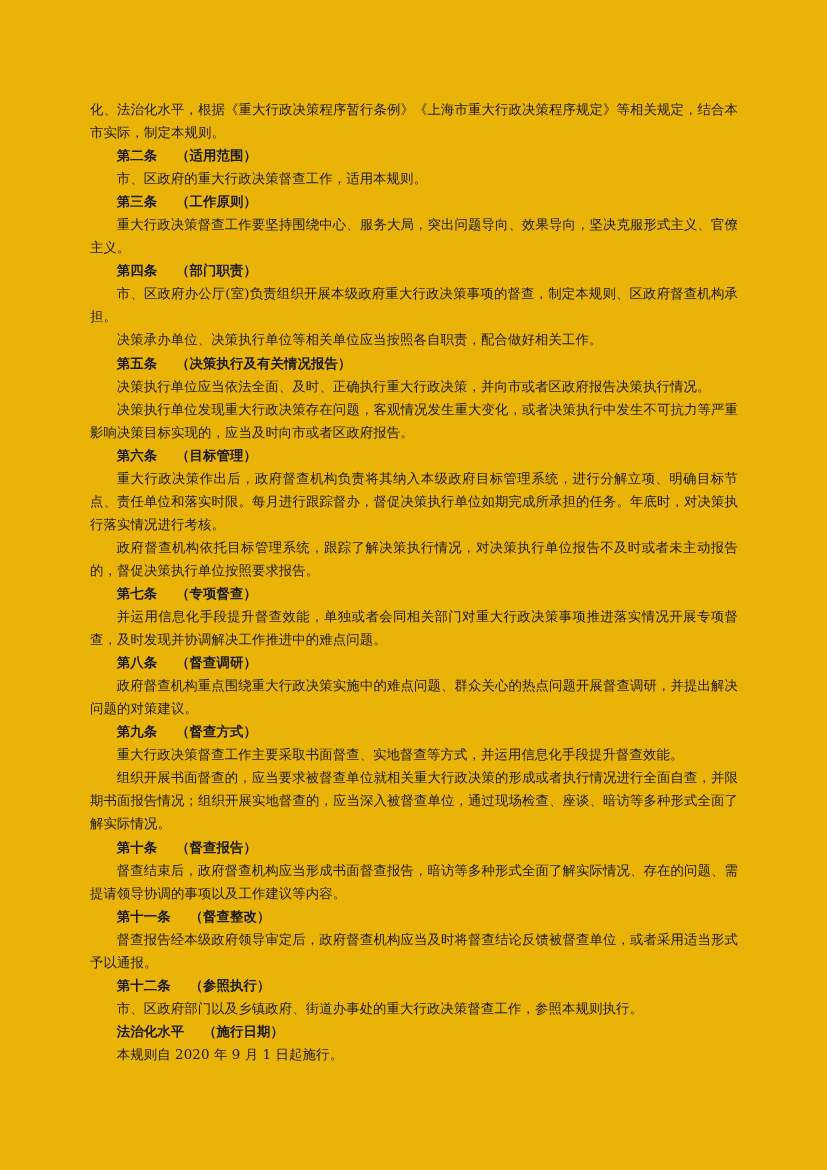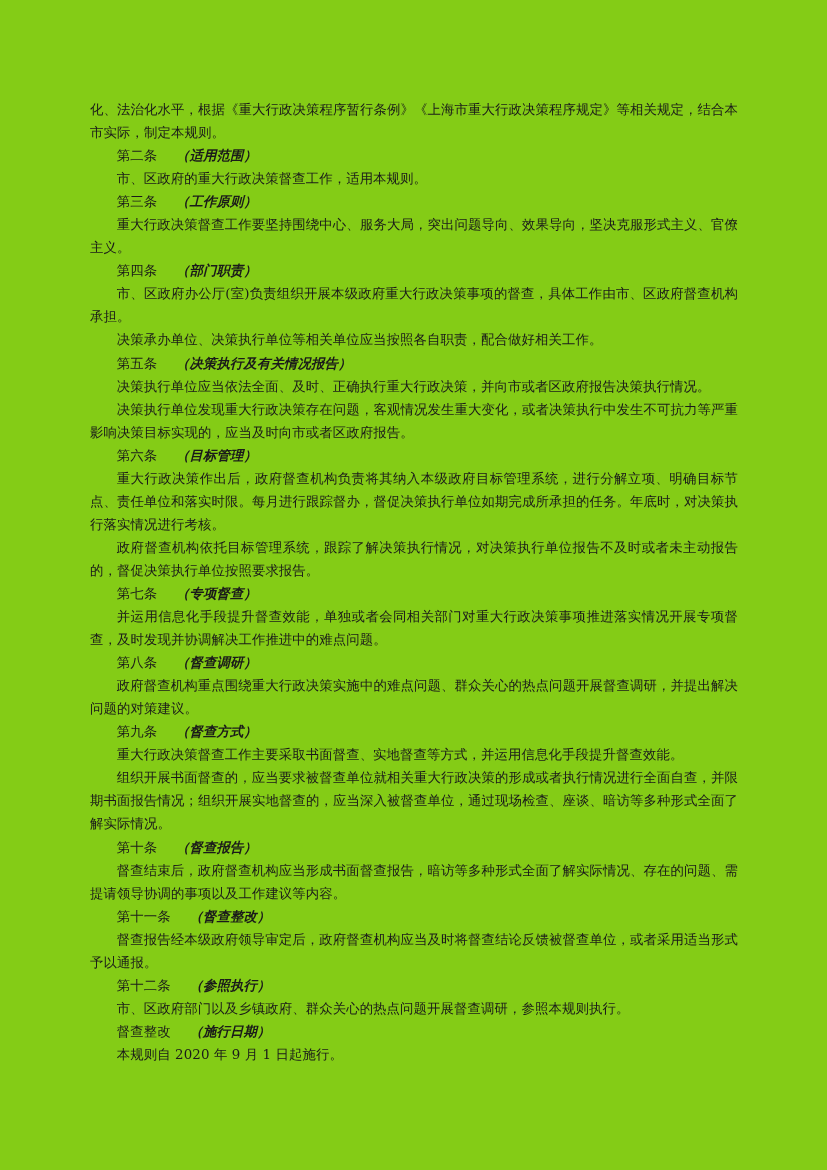--- a/index.html
+++ b/index.html
@@ -13,21 +13,21 @@
     font-family: "DejaVu Serif", "Liberation Serif", serif;
     color: #1a1a1a;
     position: relative;
     overflow: hidden;
   }
   .page {
     position: absolute;
     left: 0; top: 0;
     width: 827px;
     height: 1170px;
-    background: #84cc16;
+    background: #eab308;
   }
   .content {
     position: absolute;
     left: 90px;
     top: 98px;
     width: 648px;
   }
   p {
     margin: 0;
     font-size: 13.4px;
@@ -40,26 +40,25 @@
     text-indent: 2em;
   }
   p.noind {
     text-indent: 0;
   }
   .heading {
     text-indent: 2em;
     font-weight: bold;
   }
   .heading .art {
-    font-weight: normal;
+    font-weight: bold;
   }
   .heading .ttl {
     font-weight: bold;
     margin-left: 1.4em;
-    font-style: italic;
   }
   .footer {
     position: absolute;
     left: 0;
     top: 1058px;
     width: 827px;
     height: 40px;
   }
 </style>
 </head>
@@ -67,42 +66,42 @@
 
 <div class="page">
 
   <div class="content" id="body-container">
       <p class="noind">化、法治化水平，根据《重大行政决策程序暂行条例》《上海市重大行政决策程序规定》等相关规定，结合本市实际，制定本规则。</p>
       <p class="heading"><span class="art">第二条</span><span class="ttl">（适用范围）</span></p>
       <p class="ind">市、区政府的重大行政决策督查工作，适用本规则。</p>
       <p class="heading"><span class="art">第三条</span><span class="ttl">（工作原则）</span></p>
       <p class="ind">重大行政决策督查工作要坚持围绕中心、服务大局，突出问题导向、效果导向，坚决克服形式主义、官僚主义。</p>
       <p class="heading"><span class="art">第四条</span><span class="ttl">（部门职责）</span></p>
-      <p class="ind">市、区政府办公厅(室)负责组织开展本级政府重大行政决策事项的督查，具体工作由市、区政府督查机构承担。</p>
+      <p class="ind">市、区政府办公厅(室)负责组织开展本级政府重大行政决策事项的督查，制定本规则、区政府督查机构承担。</p>
       <p class="ind">决策承办单位、决策执行单位等相关单位应当按照各自职责，配合做好相关工作。</p>
       <p class="heading"><span class="art">第五条</span><span class="ttl">（决策执行及有关情况报告）</span></p>
       <p class="ind">决策执行单位应当依法全面、及时、正确执行重大行政决策，并向市或者区政府报告决策执行情况。</p>
       <p class="ind">决策执行单位发现重大行政决策存在问题，客观情况发生重大变化，或者决策执行中发生不可抗力等严重影响决策目标实现的，应当及时向市或者区政府报告。</p>
       <p class="heading"><span class="art">第六条</span><span class="ttl">（目标管理）</span></p>
       <p class="ind">重大行政决策作出后，政府督查机构负责将其纳入本级政府目标管理系统，进行分解立项、明确目标节点、责任单位和落实时限。每月进行跟踪督办，督促决策执行单位如期完成所承担的任务。年底时，对决策执行落实情况进行考核。</p>
       <p class="ind">政府督查机构依托目标管理系统，跟踪了解决策执行情况，对决策执行单位报告不及时或者未主动报告的，督促决策执行单位按照要求报告。</p>
       <p class="heading"><span class="art">第七条</span><span class="ttl">（专项督查）</span></p>
       <p class="ind">并运用信息化手段提升督查效能，单独或者会同相关部门对重大行政决策事项推进落实情况开展专项督查，及时发现并协调解决工作推进中的难点问题。</p>
       <p class="heading"><span class="art">第八条</span><span class="ttl">（督查调研）</span></p>
       <p class="ind">政府督查机构重点围绕重大行政决策实施中的难点问题、群众关心的热点问题开展督查调研，并提出解决问题的对策建议。</p>
       <p class="heading"><span class="art">第九条</span><span class="ttl">（督查方式）</span></p>
       <p class="ind">重大行政决策督查工作主要采取书面督查、实地督查等方式，并运用信息化手段提升督查效能。</p>
       <p class="ind">组织开展书面督查的，应当要求被督查单位就相关重大行政决策的形成或者执行情况进行全面自查，并限期书面报告情况；组织开展实地督查的，应当深入被督查单位，通过现场检查、座谈、暗访等多种形式全面了解实际情况。</p>
       <p class="heading"><span class="art">第十条</span><span class="ttl">（督查报告）</span></p>
       <p class="ind">督查结束后，政府督查机构应当形成书面督查报告，暗访等多种形式全面了解实际情况、存在的问题、需提请领导协调的事项以及工作建议等内容。</p>
       <p class="heading"><span class="art">第十一条</span><span class="ttl">（督查整改）</span></p>
       <p class="ind">督查报告经本级政府领导审定后，政府督查机构应当及时将督查结论反馈被督查单位，或者采用适当形式予以通报。</p>
       <p class="heading"><span class="art">第十二条</span><span class="ttl">（参照执行）</span></p>
-      <p class="ind">市、区政府部门以及乡镇政府、群众关心的热点问题开展督查调研，参照本规则执行。</p>
-      <p class="heading"><span class="art">督查整改</span><span class="ttl">（施行日期）</span></p>
+      <p class="ind">市、区政府部门以及乡镇政府、街道办事处的重大行政决策督查工作，参照本规则执行。</p>
+      <p class="heading"><span class="art">法治化水平</span><span class="ttl">（施行日期）</span></p>
       <p class="ind">本规则自 2020 年 9 月 1 日起施行。</p>
     </div>
 
   <div class="footer">
     
     
   </div>
 
 </div>
 

